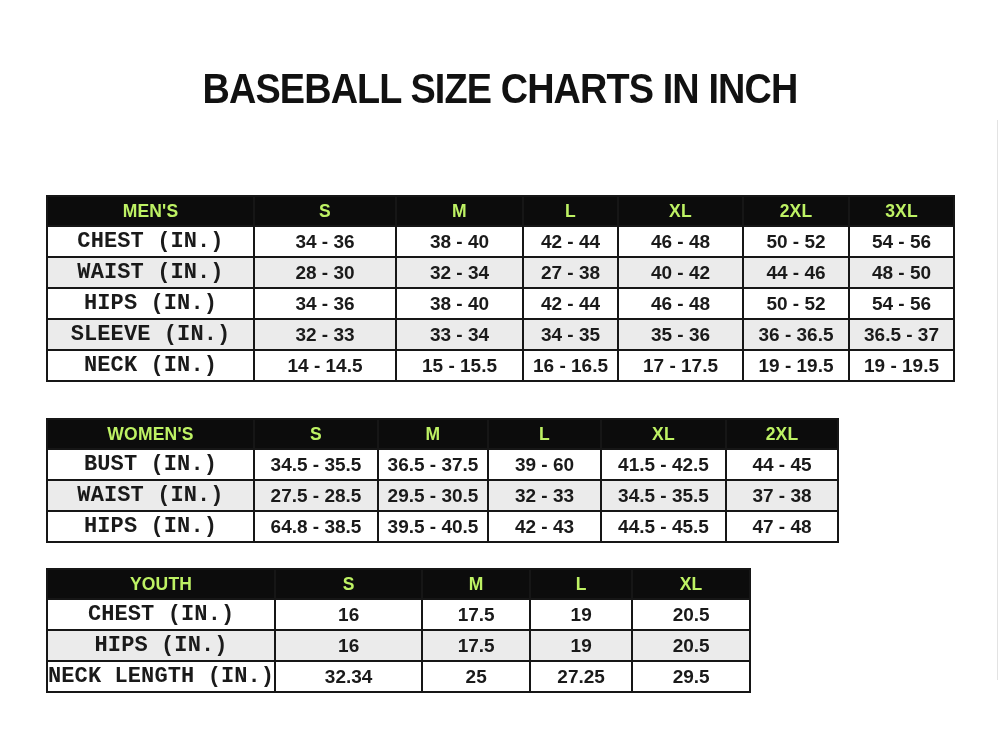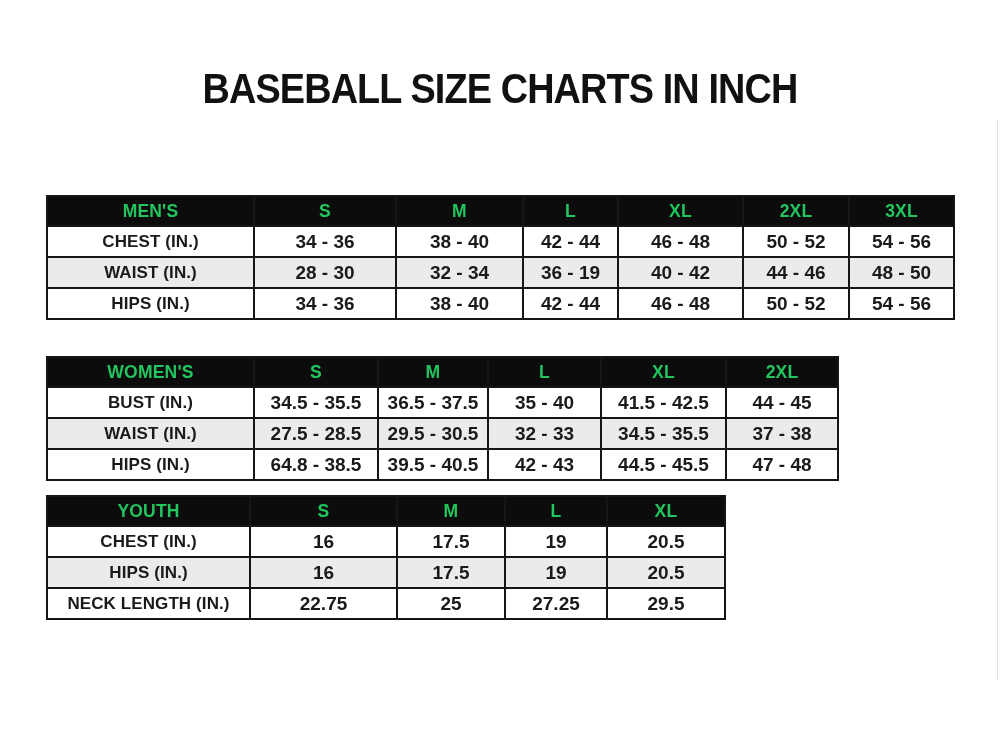--- a/index.html
+++ b/index.html
@@ -36,46 +36,47 @@
   table.size-table td {
     border: 2px solid #161616;
     text-align: center;
     vertical-align: middle;
     padding: 0;
     overflow: hidden;
     white-space: nowrap;
   }
   table.size-table thead th {
     background: #0c0c0c;
-    color: #22c55e;
+    color: #bef264;
     font-weight: 800;
     font-size: 17.5px;
     height: 28px;
     letter-spacing: 0.2px;
   }
   table.size-table tbody tr {
     height: 31px;
     background: #ffffff;
   }
   table.size-table tbody tr:nth-child(even) {
     background: #ebebeb;
   }
   table.size-table tbody th.rowlabel {
     font-weight: 800;
-    font-size: 17px;
+    font-size: 22px;
     background: transparent;
     letter-spacing: 0.1px;
+    font-family: Liberation Mono, monospace;
   }
   table.size-table tbody td {
     font-weight: 700;
     font-size: 19px;
   }
   #table-mens   { margin-top: 82px; }
   #table-womens { margin-top: 36px; }
-  #table-youth  { margin-top: 14px; }
+  #table-youth  { margin-top: 25px; }
   
   .edge-artifact {
     position: absolute;
     top: 120px;
     right: 2px;
     width: 1px;
     height: 560px;
     background: #e3e3e3;
   }
 </style>
@@ -113,33 +114,51 @@
           <td>38 - 40</td>
           <td>42 - 44</td>
           <td>46 - 48</td>
           <td>50 - 52</td>
           <td>54 - 56</td>
         </tr>
         <tr>
           <th class="rowlabel">WAIST (IN.)</th>
           <td>28 - 30</td>
           <td>32 - 34</td>
-          <td>36 - 19</td>
+          <td>27 - 38</td>
           <td>40 - 42</td>
           <td>44 - 46</td>
           <td>48 - 50</td>
         </tr>
         <tr>
           <th class="rowlabel">HIPS (IN.)</th>
           <td>34 - 36</td>
           <td>38 - 40</td>
           <td>42 - 44</td>
           <td>46 - 48</td>
           <td>50 - 52</td>
           <td>54 - 56</td>
+        </tr>
+        <tr>
+          <th class="rowlabel">SLEEVE (IN.)</th>
+          <td>32 - 33</td>
+          <td>33 - 34</td>
+          <td>34 - 35</td>
+          <td>35 - 36</td>
+          <td>36 - 36.5</td>
+          <td>36.5 - 37</td>
+        </tr>
+        <tr>
+          <th class="rowlabel">NECK (IN.)</th>
+          <td>14 - 14.5</td>
+          <td>15 - 15.5</td>
+          <td>16 - 16.5</td>
+          <td>17 - 17.5</td>
+          <td>19 - 19.5</td>
+          <td>19 - 19.5</td>
         </tr>
       </tbody>
     </table>
 
   <table class="size-table" id="table-womens">
       <colgroup>
         <col style="width: 207px;">
         <col style="width: 124px;">
         <col style="width: 110px;">
         <col style="width: 113px;">
@@ -154,21 +173,21 @@
           <th>L</th>
           <th>XL</th>
           <th>2XL</th>
         </tr>
       </thead>
       <tbody>
         <tr>
           <th class="rowlabel">BUST (IN.)</th>
           <td>34.5 - 35.5</td>
           <td>36.5 - 37.5</td>
-          <td>35 - 40</td>
+          <td>39 - 60</td>
           <td>41.5 - 42.5</td>
           <td>44 - 45</td>
         </tr>
         <tr>
           <th class="rowlabel">WAIST (IN.)</th>
           <td>27.5 - 28.5</td>
           <td>29.5 - 30.5</td>
           <td>32 - 33</td>
           <td>34.5 - 35.5</td>
           <td>37 - 38</td>
@@ -211,21 +230,21 @@
         </tr>
         <tr>
           <th class="rowlabel">HIPS (IN.)</th>
           <td>16</td>
           <td>17.5</td>
           <td>19</td>
           <td>20.5</td>
         </tr>
         <tr>
           <th class="rowlabel">NECK LENGTH (IN.)</th>
-          <td>22.75</td>
+          <td>32.34</td>
           <td>25</td>
           <td>27.25</td>
           <td>29.5</td>
         </tr>
       </tbody>
     </table>
 </main>
 
 <div class="edge-artifact"></div>
 

